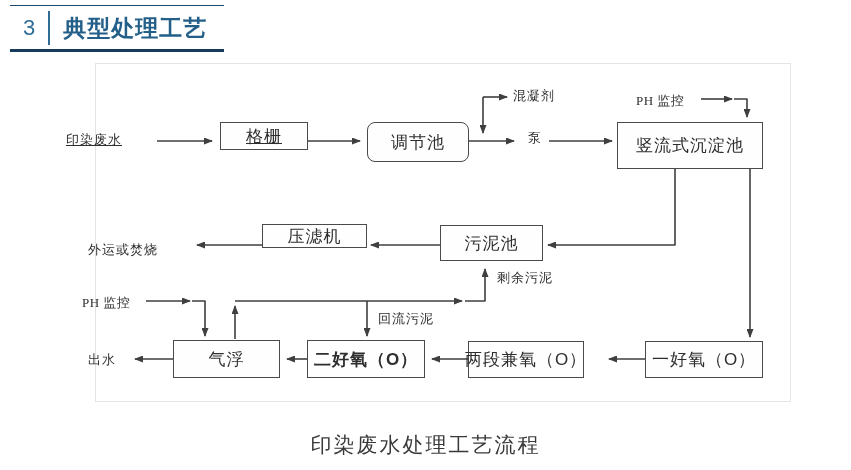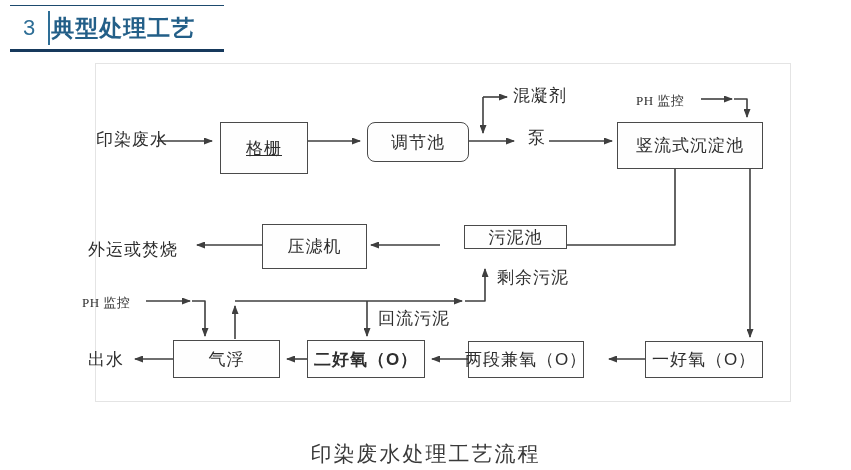--- a/index.html
+++ b/index.html
@@ -18,44 +18,44 @@
   }
   .sec-num{
     color:#2e6e96;font-size:22px;line-height:26px;
     padding:0 13px 0 13px;flex:0 0 auto;
   }
   .sec-divider{
     width:2px;height:34px;background:#2e6e96;flex:0 0 auto;
   }
   .sec-title{
     color:#235f88;font-size:23px;font-weight:bold;line-height:30px;
-    padding-left:1px;letter-spacing:1px;flex:0 0 auto;
+    padding-left:13px;letter-spacing:1px;flex:0 0 auto;
   }
   
   .figure{
     position:absolute;left:95px;top:63px;width:696px;height:339px;
     border:1px solid #e4e4e4;background:#ffffff;box-sizing:border-box;
   }
   
   .connectors{position:absolute;left:0;top:0;width:851px;height:470px;pointer-events:none;}
   .node{
     position:absolute;box-sizing:border-box;
     border:1.6px solid #4a4a4a;background:#fefefe;
     display:flex;align-items:center;justify-content:center;
     font-size:17px;color:#2e2e2e;letter-spacing:1px;white-space:nowrap;
   }
   .flabel{
-    position:absolute;font-size:17px;color:#2e2e2e;
+    position:absolute;font-size:13px;color:#2e2e2e;
     letter-spacing:1px;white-space:nowrap;line-height:19px;
   }
   .flabel.latin{font-size:13px;letter-spacing:0.5px;font-family:Liberation Serif, serif;}
   
   .caption{
     position:absolute;left:0;top:431px;width:851px;
-    text-align:center;font-size:21px;color:#3a3a3a;letter-spacing:2px;margin-top:9px;
+    text-align:center;font-size:21px;color:#3a3a3a;letter-spacing:2px;
   }
 </style>
 </head>
 <body>
 
 <div class="sec-header">
   <span class="sec-num">3</span>
   <span class="sec-divider"></span>
   <span class="sec-title">典型处理工艺</span>
 </div>
@@ -93,31 +93,31 @@
     <path d="M 146,301 H 190" marker-end="url(#ah)"></path>
     <path d="M 192,301 H 205 V 336" marker-end="url(#ah)"></path>
 
     <path d="M 173,359 H 135" marker-end="url(#ah)"></path>
     <path d="M 307,359 H 287" marker-end="url(#ah)"></path>
     <path d="M 468,359 H 432" marker-end="url(#ah)"></path>
     <path d="M 645,359 H 609" marker-end="url(#ah)"></path>
   </g>
 </svg>
 
-<div class="node" style="left:220px;top:122px;width:88px;height:52px;text-decoration:underline;">格栅</div>
+<div class="node" style="left:220px;top:122px;width:88px;height:28px;text-decoration:underline;">格栅</div>
 <div class="node" style="left:367px;top:122px;width:102px;height:40px;border-radius:8px;">调节池</div>
 <div class="node" style="left:617px;top:122px;width:146px;height:47px;">竖流式沉淀池</div>
-<div class="node" style="left:262px;top:224px;width:105px;height:45px;">压滤机</div>
-<div class="node" style="left:440px;top:225px;width:103px;height:24px;margin-left:24px;">污泥池</div>
+<div class="node" style="left:262px;top:224px;width:105px;height:24px;">压滤机</div>
+<div class="node" style="left:440px;top:225px;width:103px;height:36px;">污泥池</div>
 <div class="node" style="left:173px;top:340px;width:107px;height:38px;text-align:right;">气浮</div>
 <div class="node" style="left:307px;top:340px;width:118px;height:38px;font-weight:bold;">二好氧（O）</div>
 <div class="node" style="left:468px;top:341px;width:116px;height:37px;">两段兼氧（O）</div>
 <div class="node" style="left:645px;top:341px;width:118px;height:37px;">一好氧（O）</div>
 
-<div class="flabel" style="left:96px;top:130px;">印染废水</div>
+<div class="flabel" style="left:66px;top:130px;text-decoration:underline;">印染废水</div>
 <div class="flabel" style="left:513px;top:86px;">混凝剂</div>
 <div class="flabel" style="left:528px;top:128px;">泵</div>
 <div class="flabel latin" style="left:636px;top:91px;">PH 监控</div>
 <div class="flabel" style="left:88px;top:240px;">外运或焚烧</div>
 <div class="flabel" style="left:497px;top:268px;">剩余污泥</div>
 <div class="flabel latin" style="left:82px;top:293px;">PH 监控</div>
 <div class="flabel" style="left:378px;top:309px;">回流污泥</div>
 <div class="flabel" style="left:88px;top:350px;">出水</div>
 
 <div class="caption">印染废水处理工艺流程</div>

